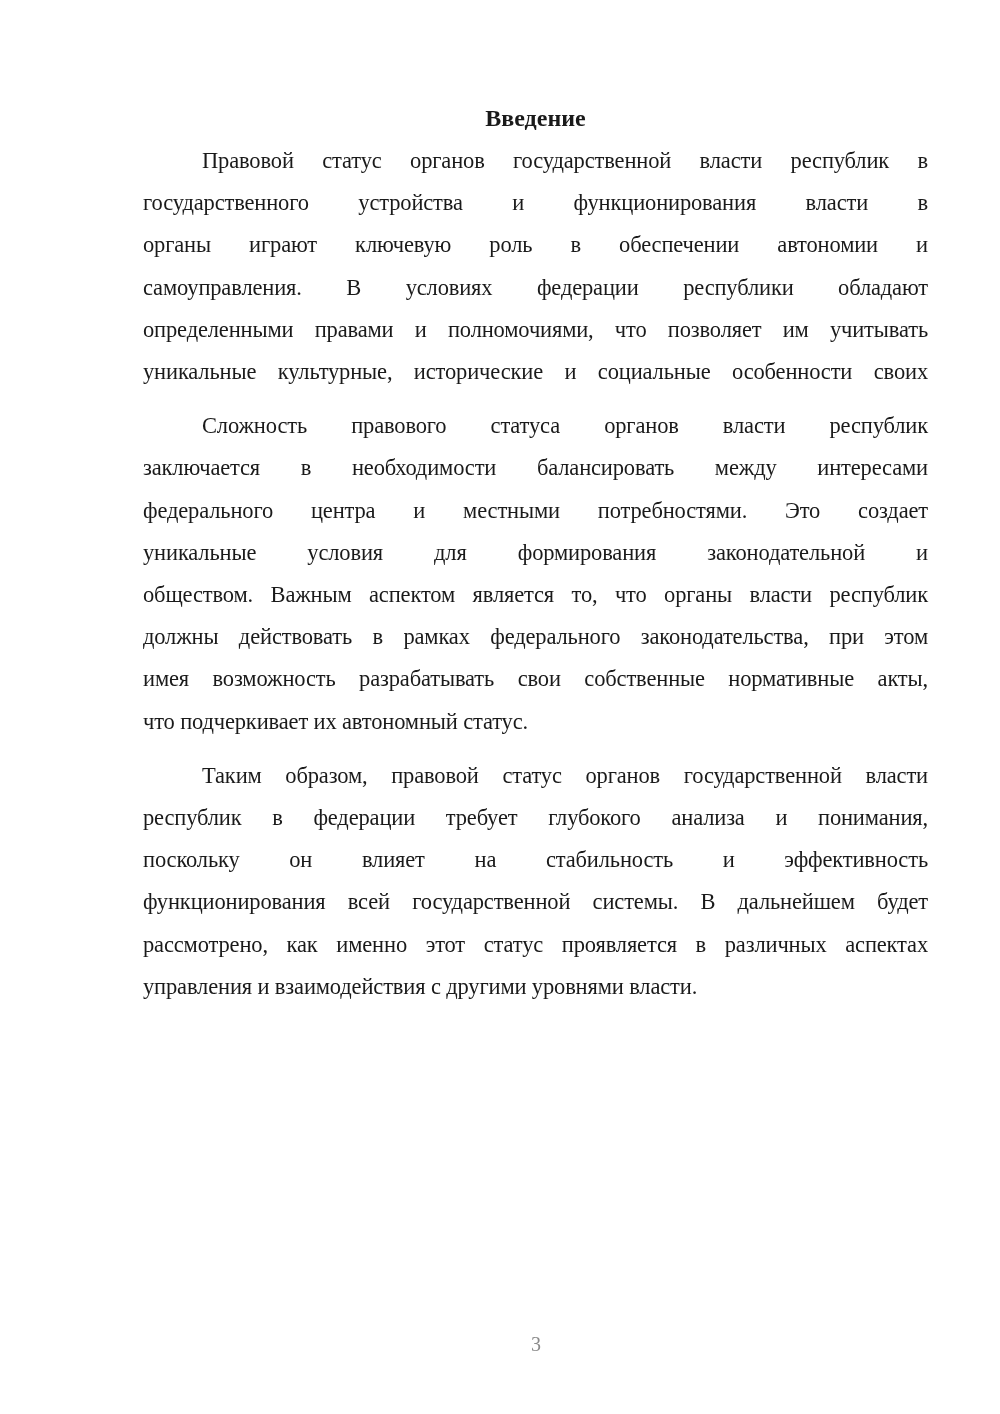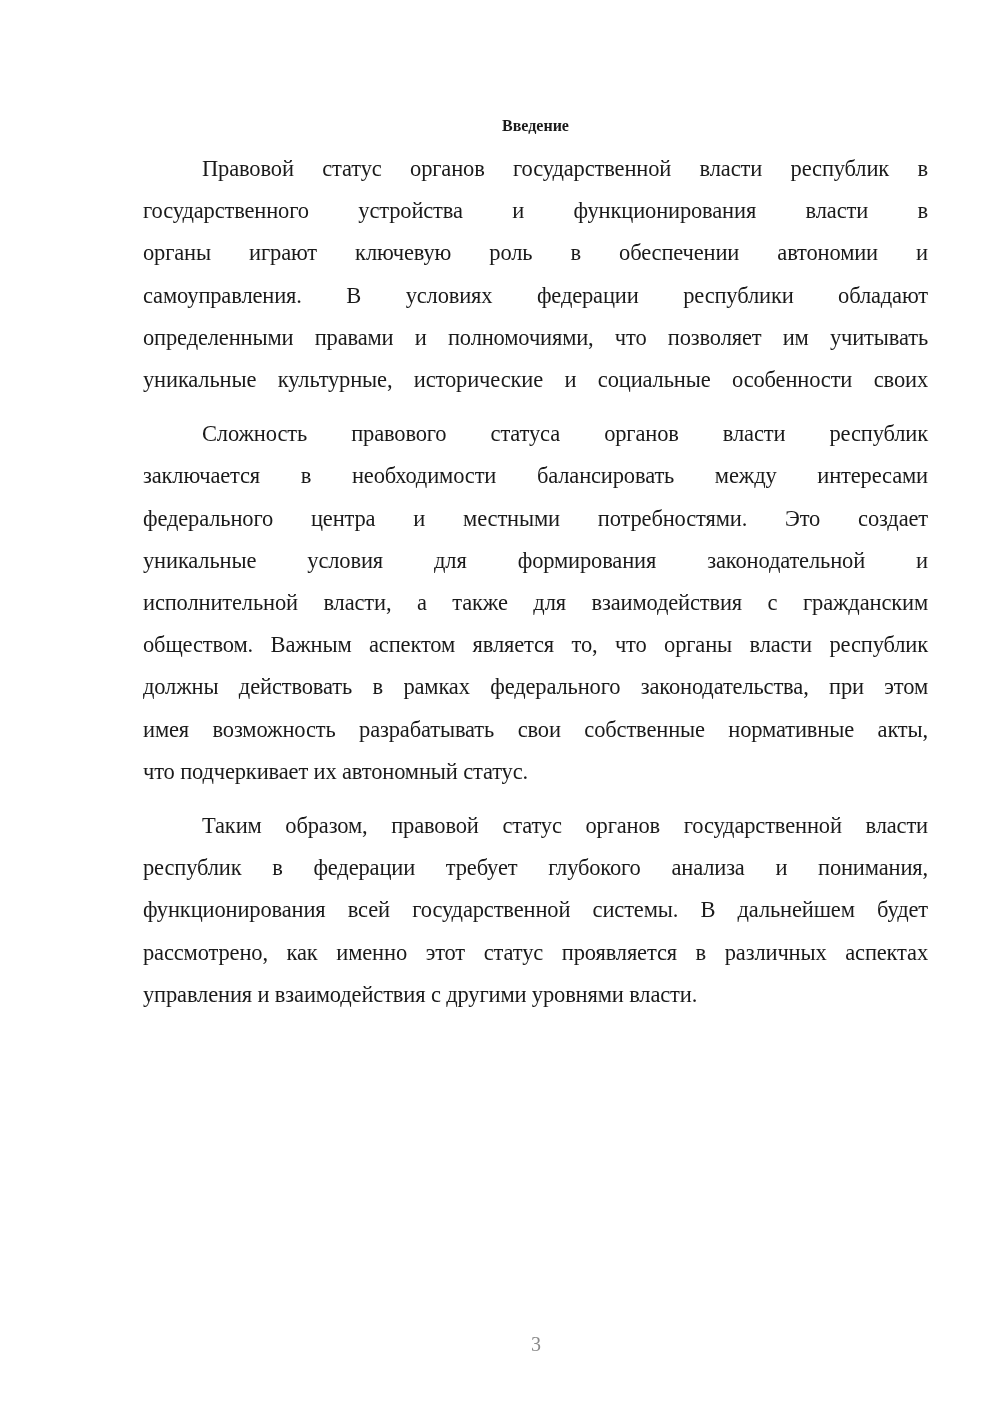--- a/index.html
+++ b/index.html
@@ -17,23 +17,23 @@
     }
     .page {
       position: absolute;
       left: 143px;
       top: 92px;
       width: 785px;
     }
     .title {
       text-align: center;
       font-weight: bold;
-      font-size: 16px;
+      font-size: 24px;
       line-height: 36px;
-      margin: 16px 0 2px 0;
+      margin: 8px 0 2px 0;
       padding-left: 0;
     }
     .para {
       font-size: 22.5px;
       line-height: 35.2px;
       text-align: justify;
       text-indent: 59px;
       margin: 0 0 19px 0;
       letter-spacing: -0.15px;
     }
@@ -78,29 +78,29 @@
     <span class="line">самоуправления. В условиях федерации республики обладают</span>
     <span class="line">определенными правами и полномочиями, что позволяет им учитывать</span>
     <span class="line">уникальные культурные, исторические и социальные особенности своих</span>
   </div>
 
   <div class="para" style="text-indent:0">
     <span class="line first">Сложность правового статуса органов власти республик</span>
     <span class="line">заключается в необходимости балансировать между интересами</span>
     <span class="line">федерального центра и местными потребностями. Это создает</span>
     <span class="line">уникальные условия для формирования законодательной и</span>
-    <span class="line">исполнительной власти, а также для взаимодействия с гражданским</span>
     <span class="line">обществом. Важным аспектом является то, что органы власти республик</span>
     <span class="line">должны действовать в рамках федерального законодательства, при этом</span>
     <span class="line">имея возможность разрабатывать свои собственные нормативные акты,</span>
     <span class="line last">что подчеркивает их автономный статус.</span>
   </div>
 
   <div class="para" style="text-indent:0">
     <span class="line first">Таким образом, правовой статус органов государственной власти</span>
     <span class="line">республик в федерации требует глубокого анализа и понимания,</span>
+    <span class="line">поскольку он влияет на стабильность и эффективность</span>
     <span class="line">функционирования всей государственной системы. В дальнейшем будет</span>
     <span class="line">рассмотрено, как именно этот статус проявляется в различных аспектах</span>
     <span class="line last">управления и взаимодействия с другими уровнями власти.</span>
   </div>
 </div>
 
 <div class="page-number">3</div>
 
 </body></html>

